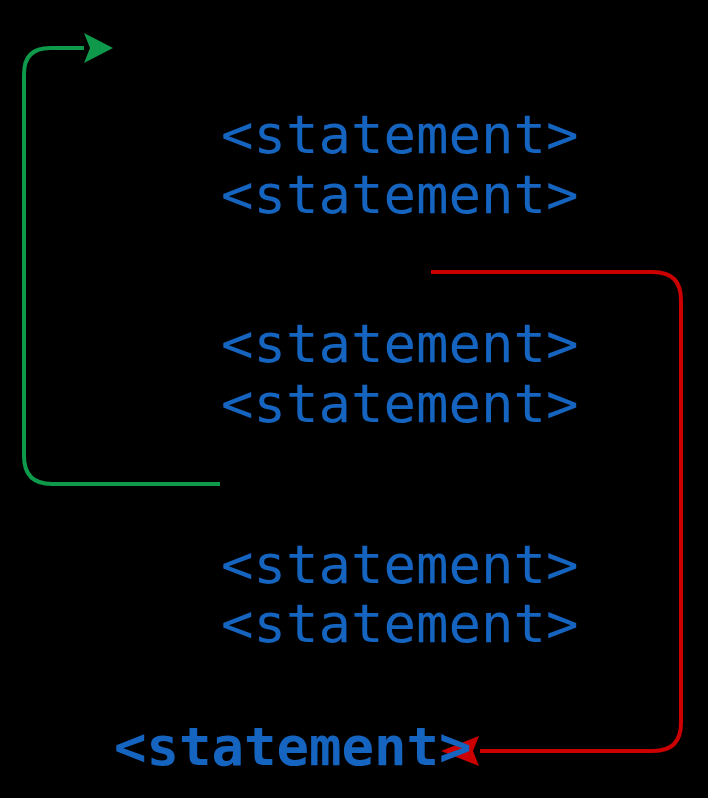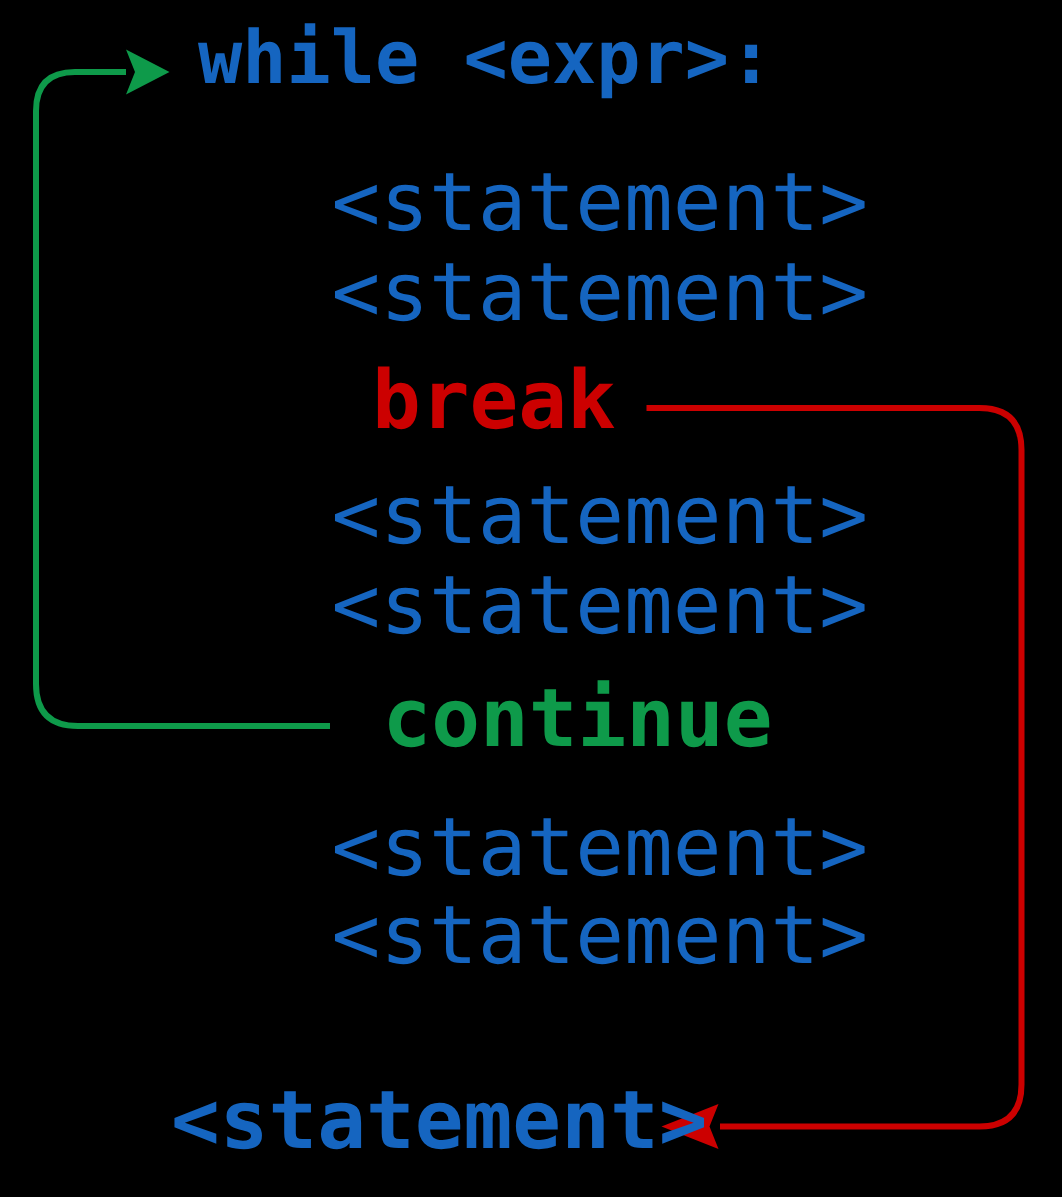--- a/index.html
+++ b/index.html
@@ -47,33 +47,30 @@
       <path class="arrow-line green-stroke" d="M 220 484 H 52 Q 24 484 24 456 V 74 Q 24 48 50 48 H 84"></path>
       <polygon class="green-fill" points="84,33 113,48 84,63 90,48"></polygon>
     </g>
 
     <g>
       <path class="arrow-line red-stroke" d="M 431 272 H 653 Q 681 272 681 300 V 723 Q 681 751 653 751 H 480"></path>
       <polygon class="red-fill" points="479,736 441,751 479,766 473,751"></polygon>
     </g>
   </svg>
 
-  <div class="code blue bold" style="left:132px;top:14px;font-size:49px;">while &lt;expr&gt;:</div>
 
   <div class="code blue" style="left:221px;top:108px;">&lt;statement&gt;</div>
 
   <div class="code blue" style="left:221px;top:168px;">&lt;statement&gt;</div>
 
-  <div class="code red bold" style="left:248px;top:240px;">break</div>
 
   <div class="code blue" style="left:221px;top:317px;">&lt;statement&gt;</div>
 
   <div class="code blue" style="left:221px;top:377px;">&lt;statement&gt;</div>
 
-  <div class="code green bold" style="left:255px;top:452px;">continue</div>
 
   <div class="code blue" style="left:221px;top:538px;">&lt;statement&gt;</div>
 
   <div class="code blue" style="left:221px;top:597px;">&lt;statement&gt;</div>
 
   <div class="code blue bold" style="left:114px;top:720px;">&lt;statement&gt;</div>
 
 </div>
 
 </body></html>

